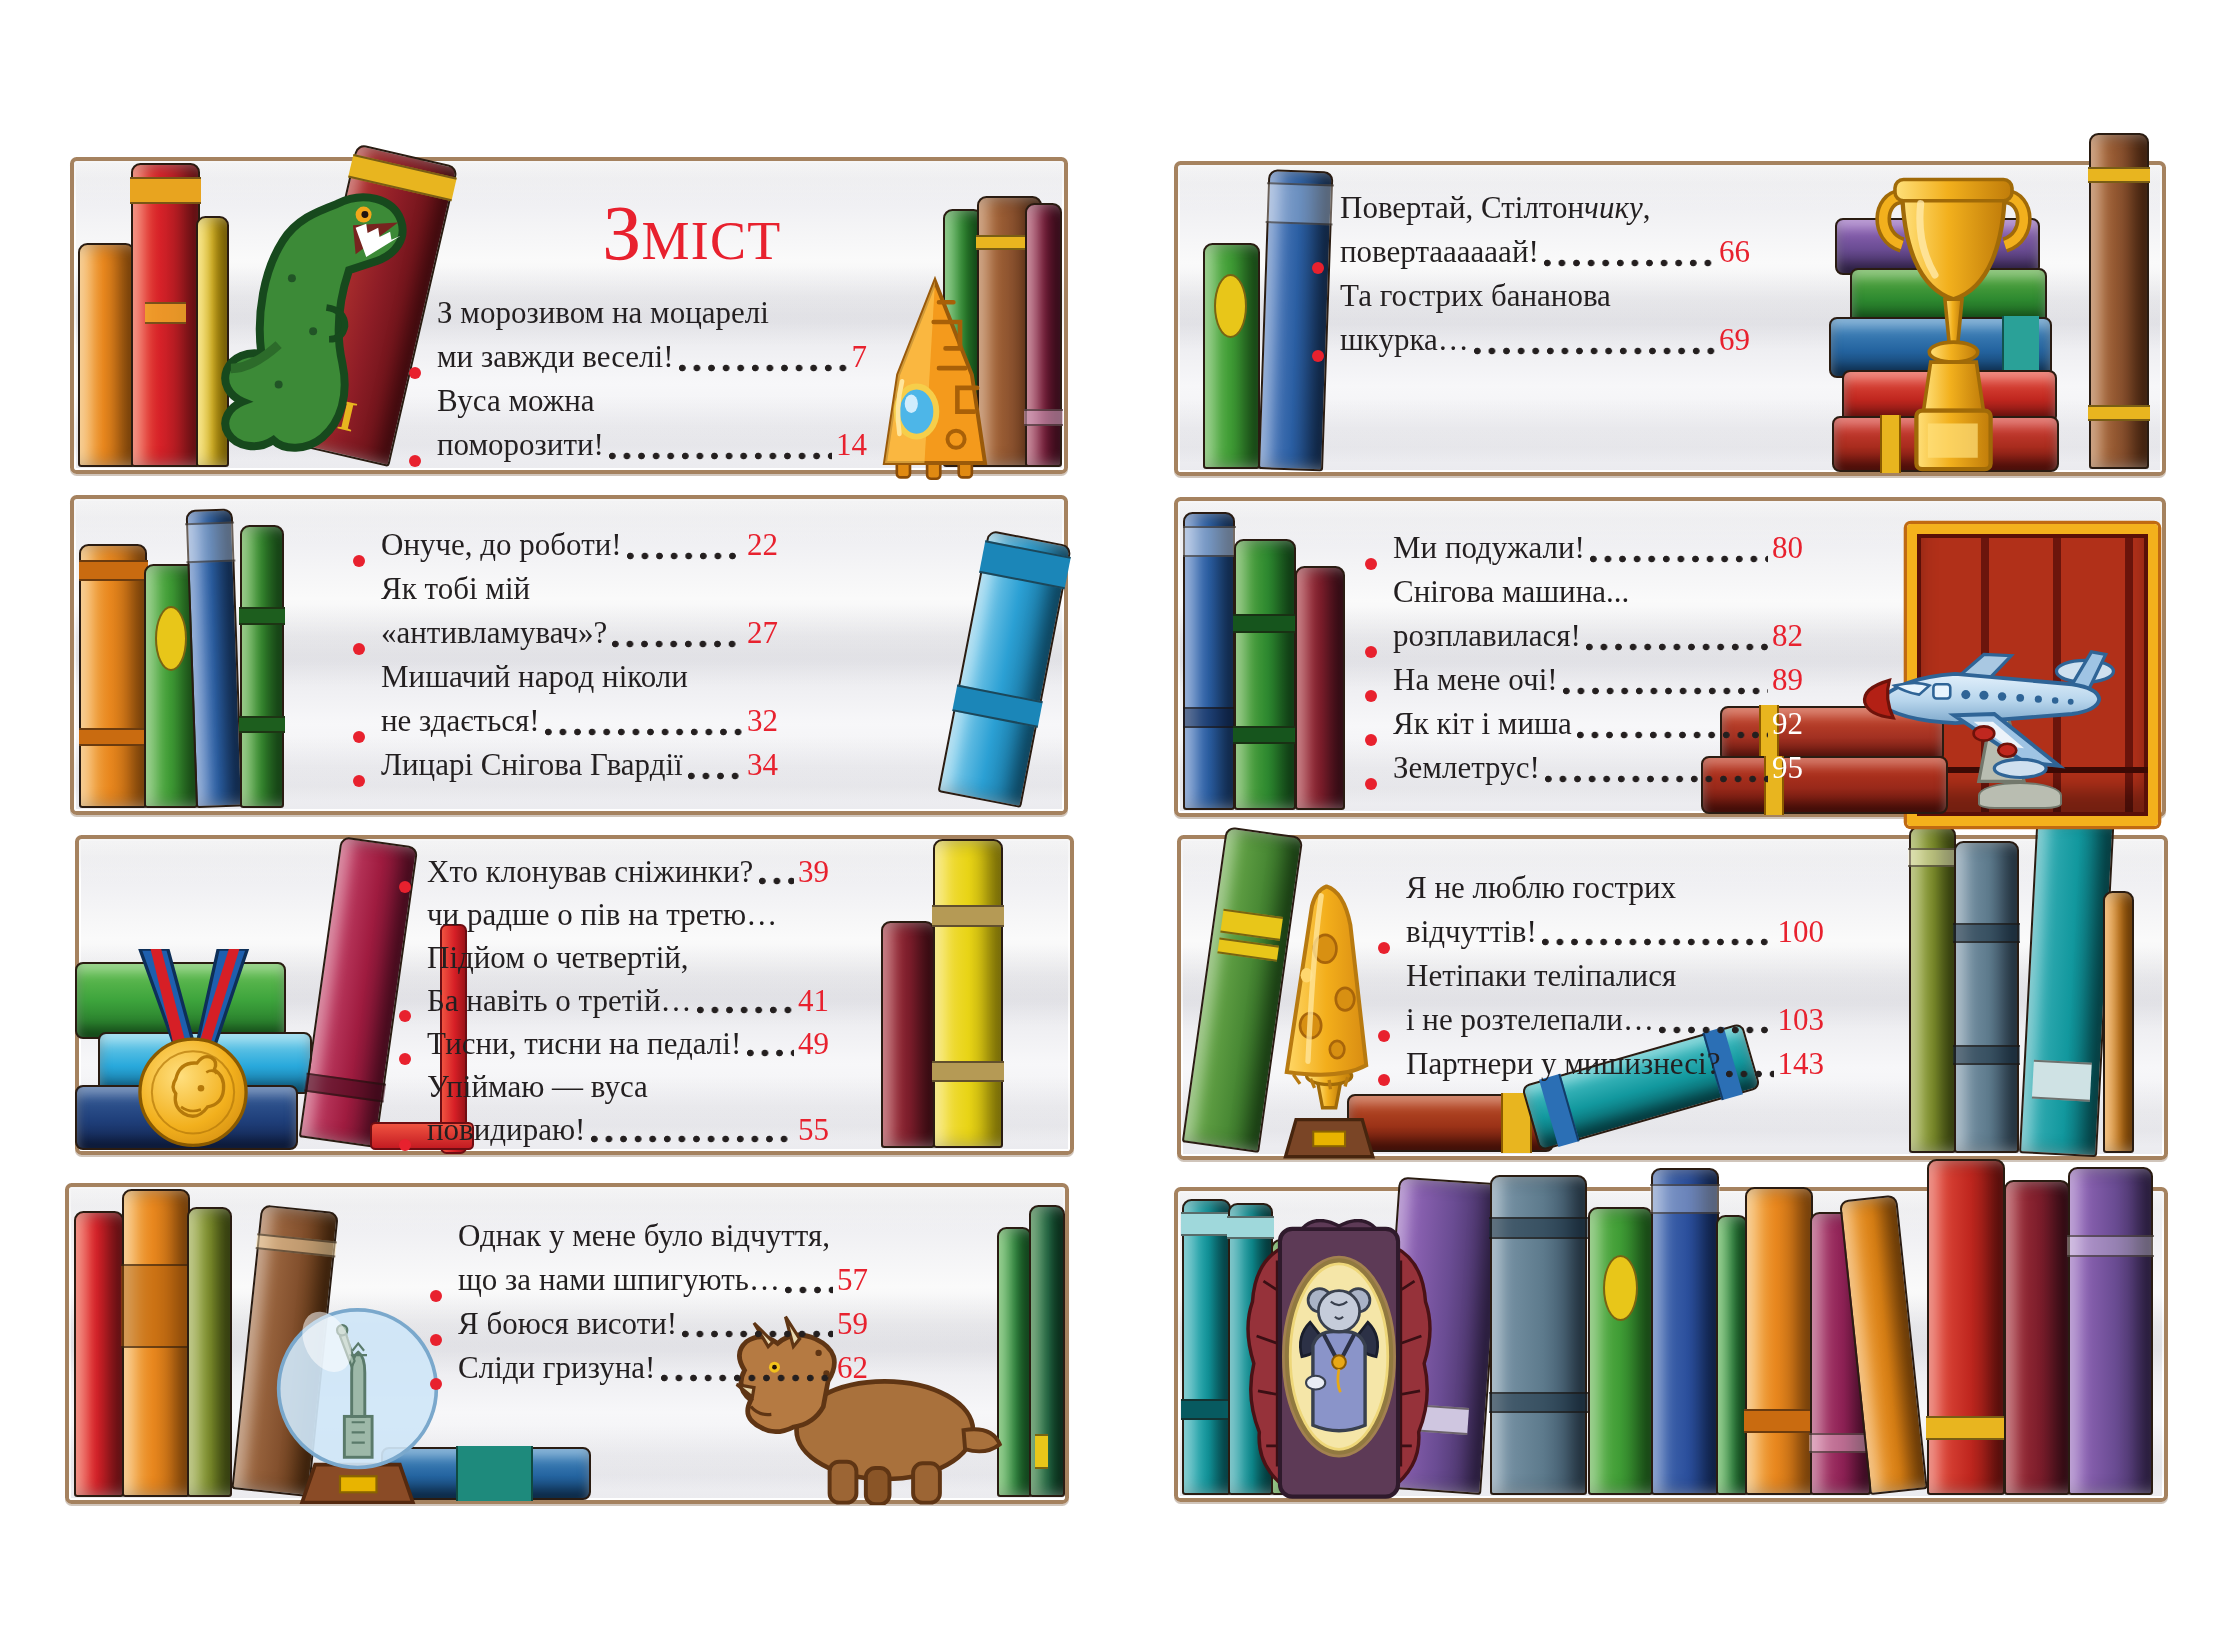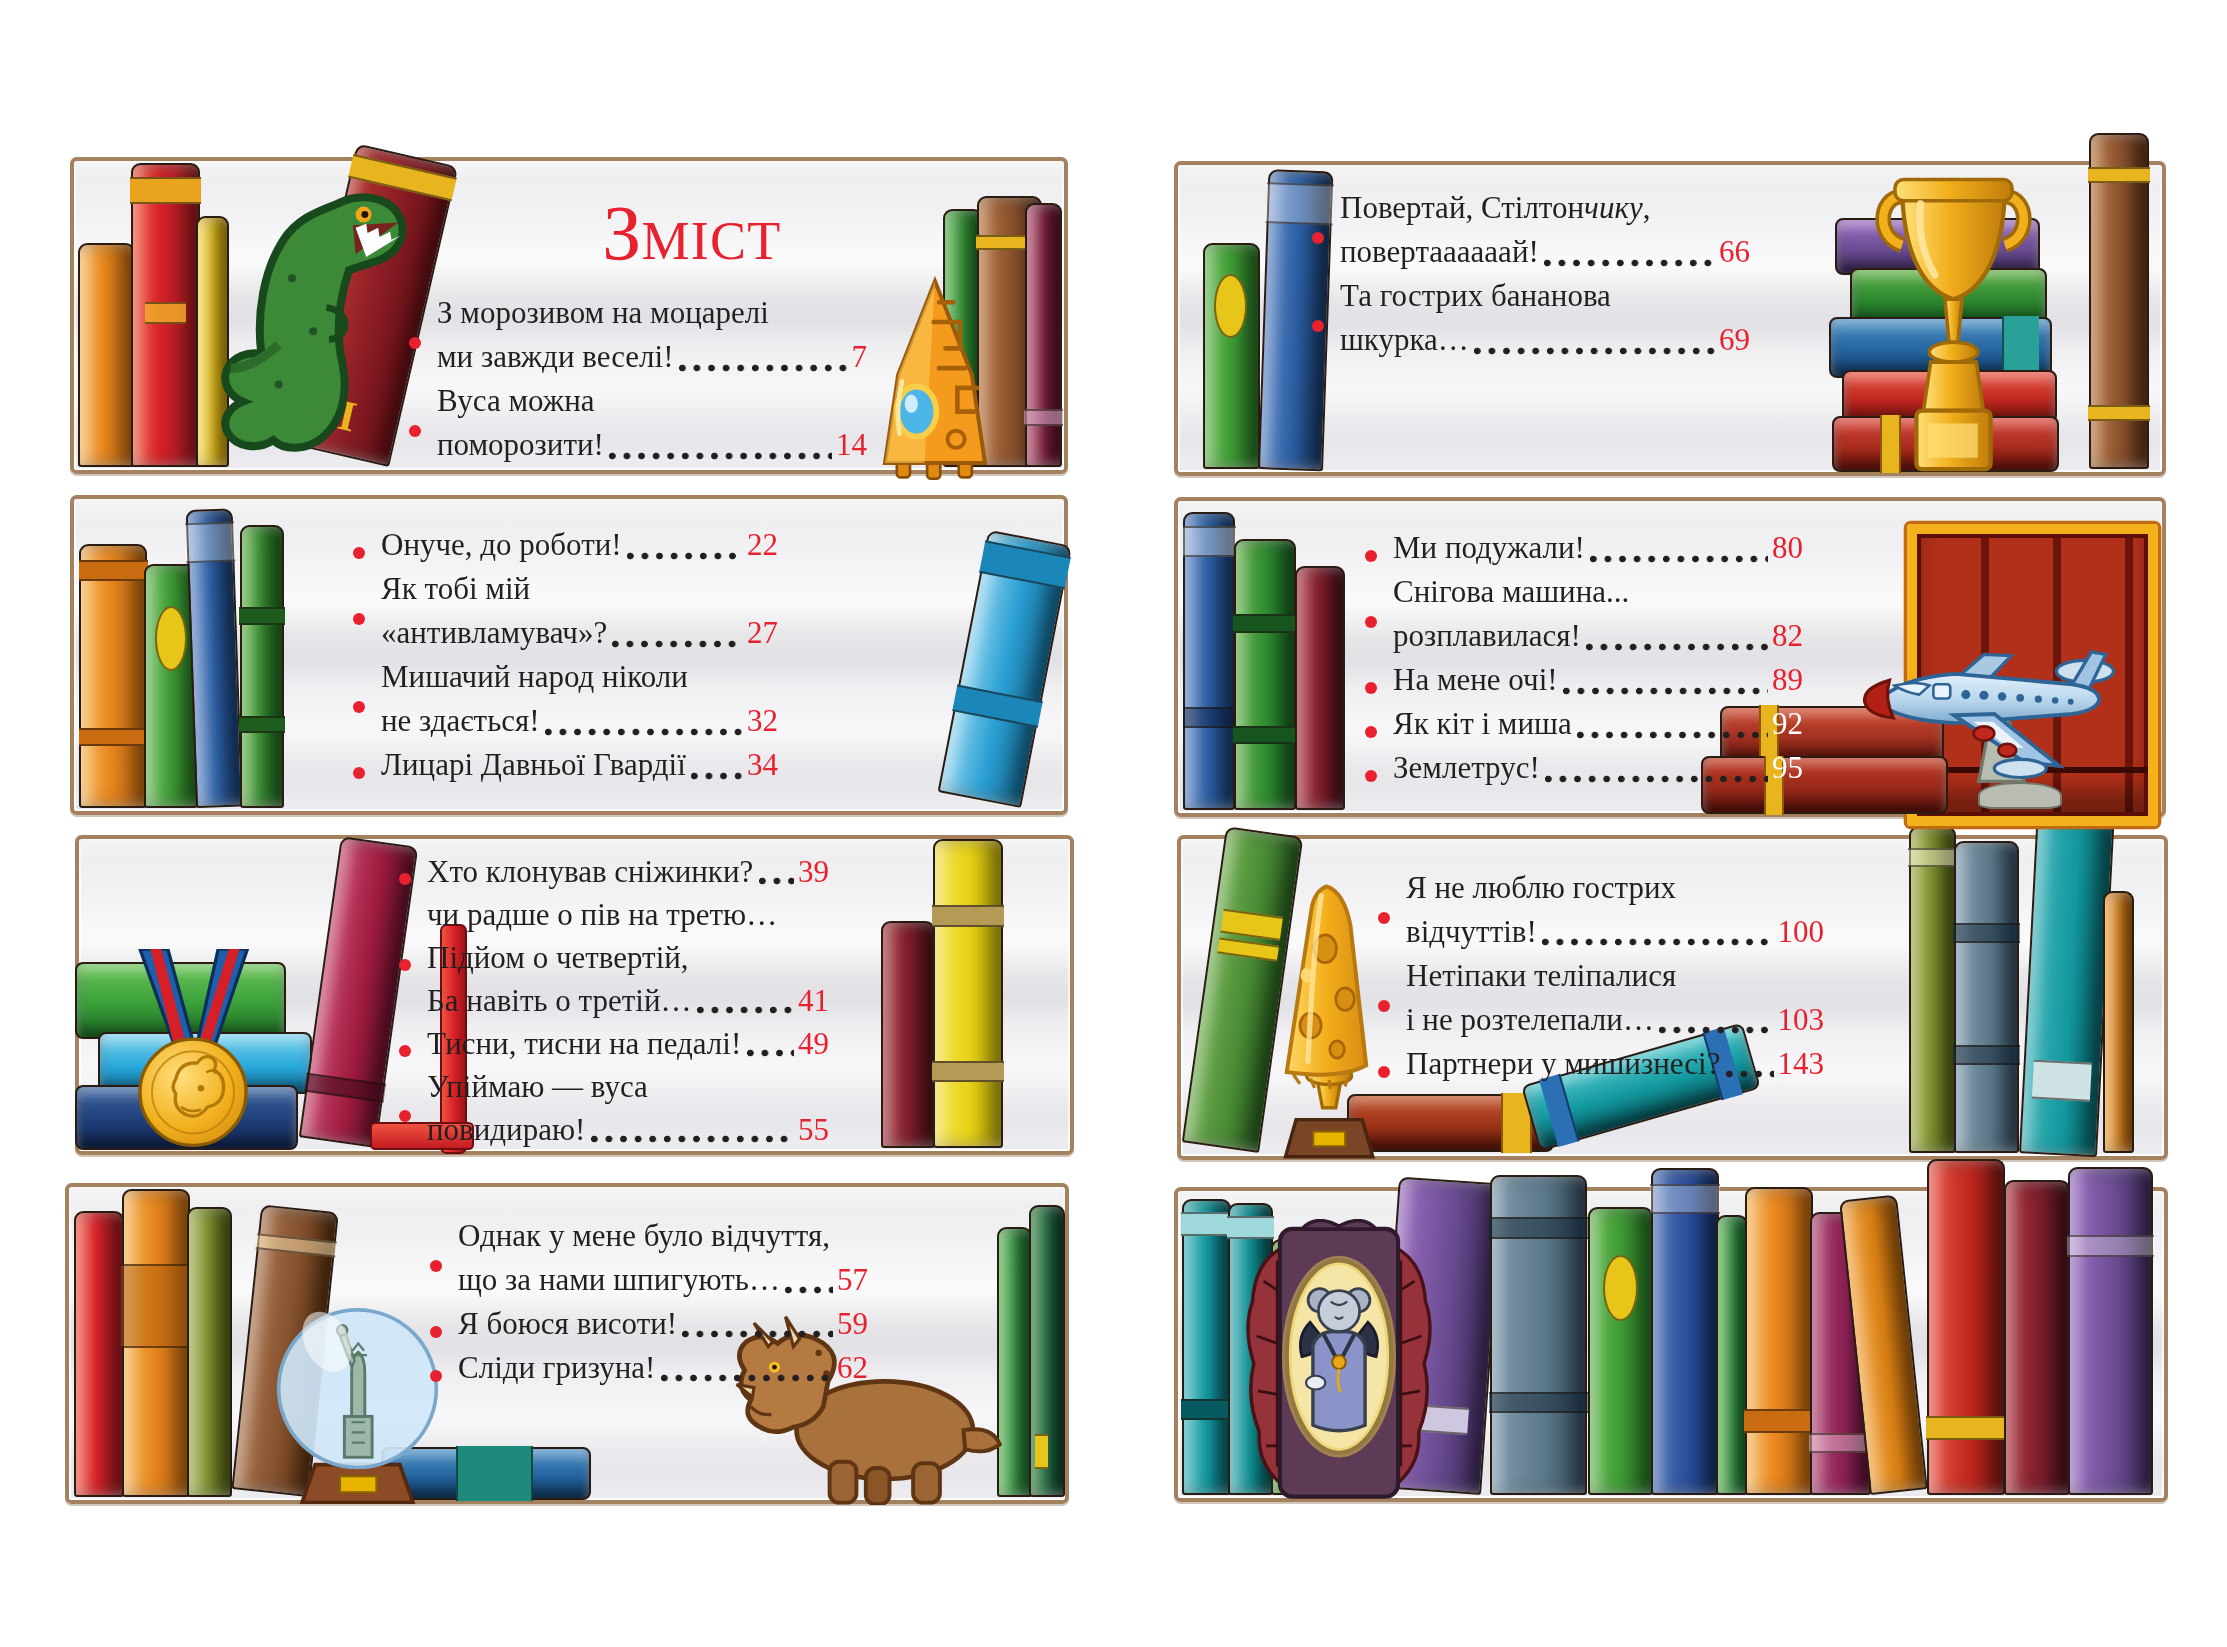--- a/index.html
+++ b/index.html
@@ -20,21 +20,21 @@
   .pR3{left:1177px;top:835px;width:983px;height:317px;}
   .pR4{left:1174px;top:1187px;width:986px;height:307px;}
   
   .toc-title{position:absolute;top:32px;left:412px;width:412px;text-align:center;z-index:6;
              color:#e8212e;line-height:80px;font-weight:normal;margin:0;}
   .toc-title .ini{font-size:78px;}
   .toc-title .rest{font-size:54px;text-transform:uppercase;letter-spacing:1.3px;}
   
   .entries{position:absolute;margin:0;padding:0;list-style:none;z-index:5;font-size:31px;line-height:44px;}
   .pL3 .entries{line-height:43px;}
-  .entry{display:flex;align-items:center;}
+  .entry{display:flex;align-items:flex-end;}
   .dot{flex:0 0 12px;width:12px;height:12px;border-radius:50%;background:#e8212e;margin:16px 16px 0 0;}
   .txt{flex:1 1 auto;min-width:0;}
   .line{display:flex;align-items:flex-end;white-space:nowrap;}
   .lead{flex:1 1 auto;min-width:17.3px;height:8px;align-self:flex-end;margin:0 4px 7.3px 5.3px;
         background-image:radial-gradient(circle at 3.3px 4px,#241f1f 3px,transparent 3.7px);
         background-size:14.6px 8px;background-repeat:repeat-x;background-position:left center;}
   .num{color:#e8212e;}
   .num.wht{color:#ffffff;}
   i{font-style:italic;}
   
@@ -212,21 +212,21 @@
               <span class="lt">не здається!</span>
               <span class="lead"></span>
               <span class="num">32</span>
             </div>
           </div>
         </li>
         <li class="entry">
           <span class="dot"></span>
           <div class="txt">
             <div class="line">
-              <span class="lt">Лицарі Давньої Гвардії </span>
+              <span class="lt">Лицарі Снігова Гвардії </span>
               <span class="lead"></span>
               <span class="num">34</span>
             </div>
           </div>
         </li>
       </ul>
   </section>
 
   <section class="panel pL3">
     <div class="hbk" style="left:-4px;bottom:112px;width:207px;height:73px;background:linear-gradient(180deg,#6cc258,#3da43c 50%,#1e6a24);"></div>

